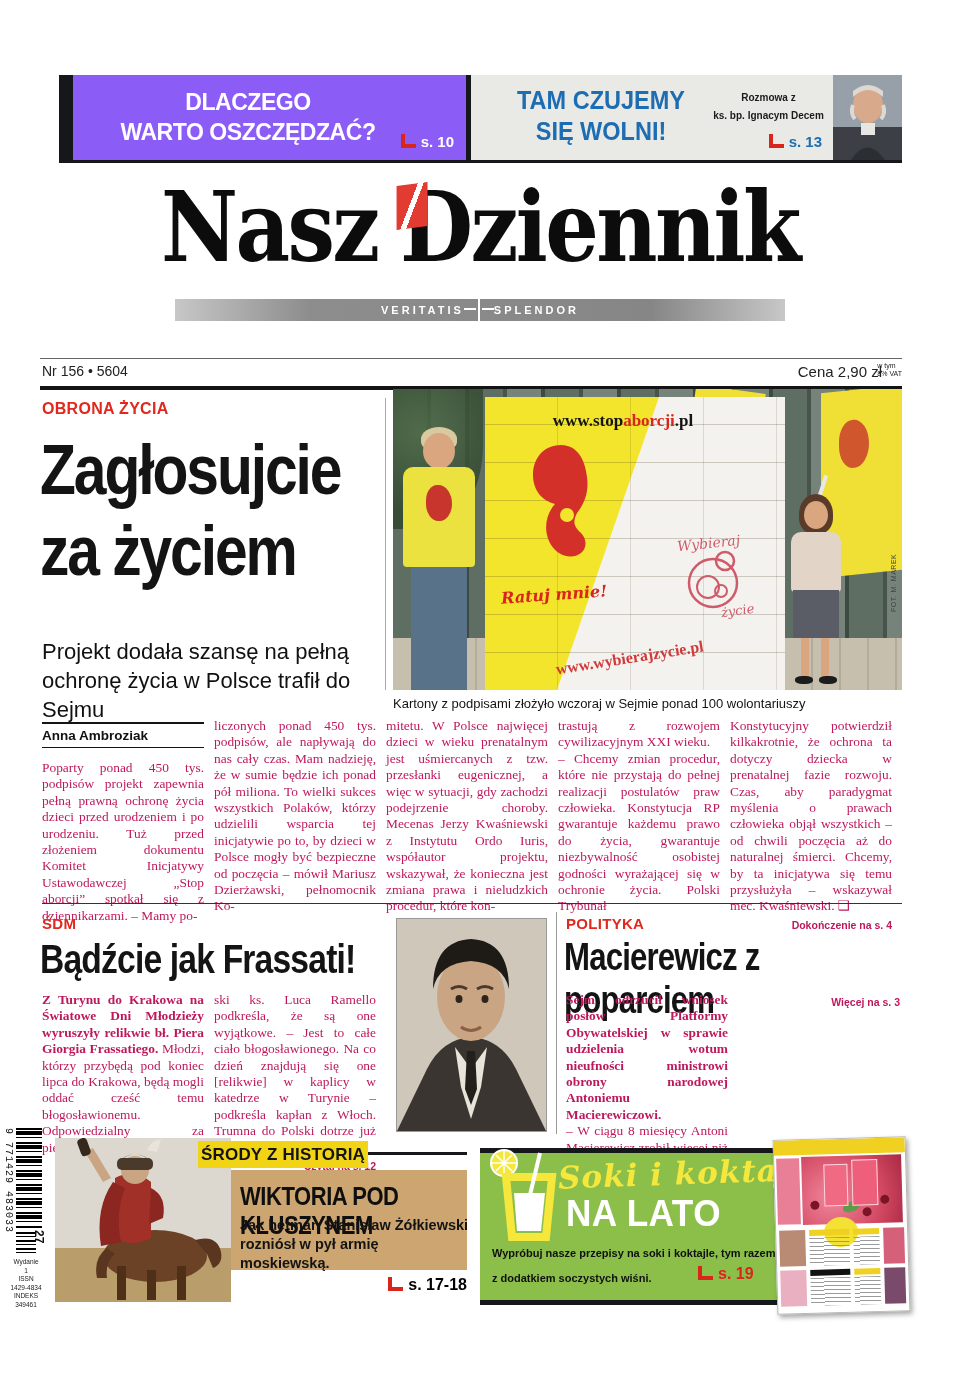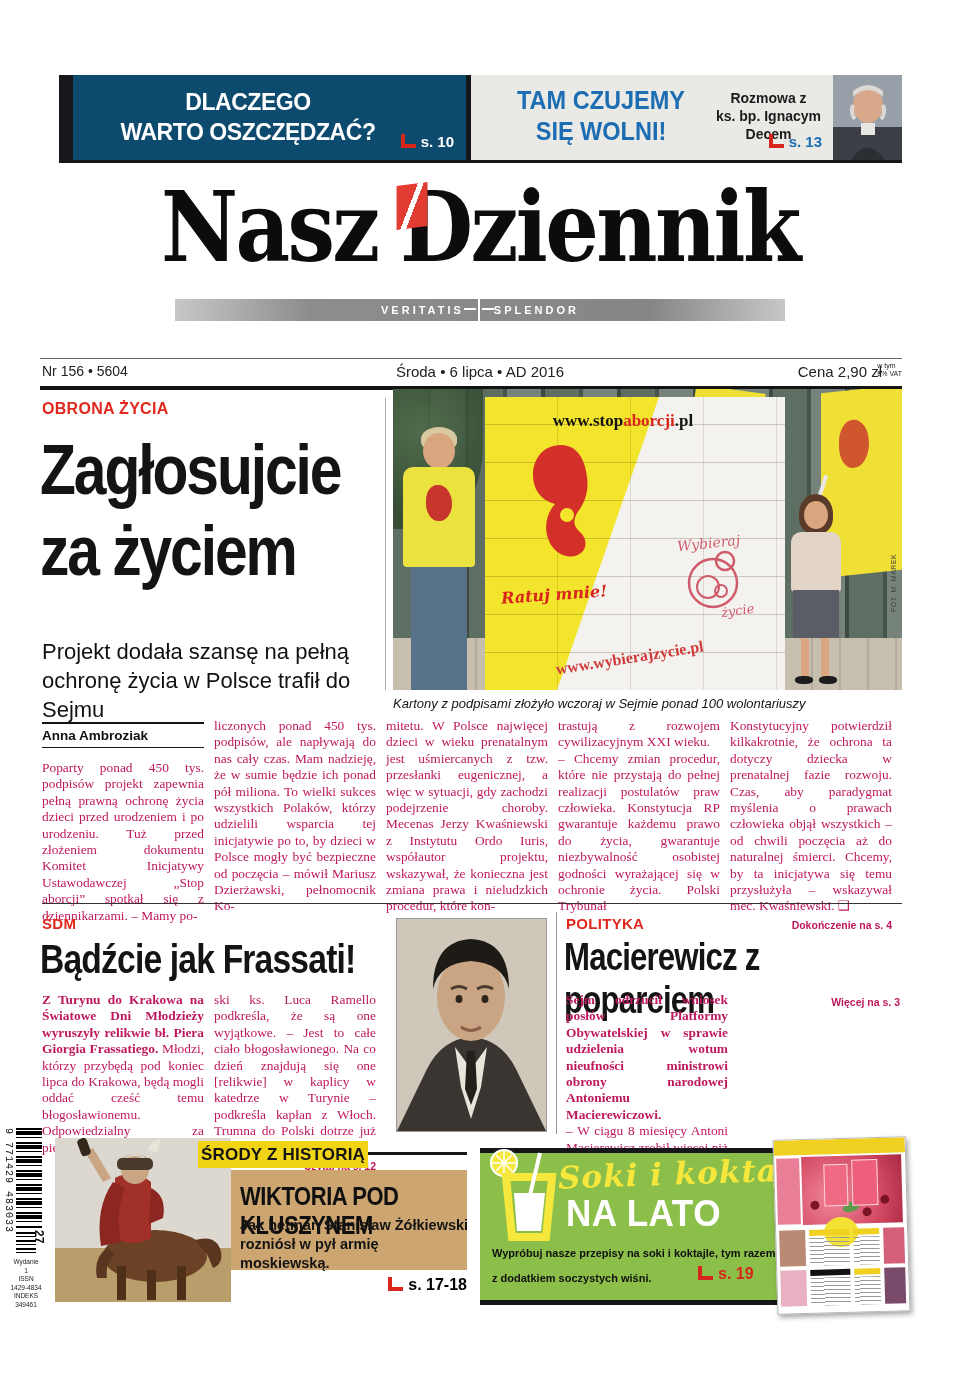--- a/index.html
+++ b/index.html
@@ -2,29 +2,29 @@
 <html lang="pl"><head>
 <meta charset="utf-8">
 <style>
   html,body{margin:0;padding:0;background:#fff;}
   .page{position:relative;width:960px;height:1376px;background:#fff;overflow:hidden;
         font-family:"Liberation Sans",sans-serif;color:#111;}
   .abs{position:absolute;}
 
   
   .tb-mark{left:59px;top:75px;width:14px;height:85px;background:#15171a;}
-  .tb-left{left:73px;top:75px;width:393px;height:85px;background:#0c4a6e;}
+  .tb-left{left:73px;top:75px;width:393px;height:85px;background:#8b5cf6;}
   .tb-left-txt{left:40px;top:12px;width:270px;text-align:center;color:#fff;font-weight:bold;
                font-size:24px;line-height:30px;letter-spacing:-0.5px;transform:scaleX(0.96);transform-origin:center;}
   .tb-sep{left:466px;top:75px;width:5px;height:85px;background:#15171a;}
   .tb-right{left:471px;top:75px;width:431px;height:85px;background:#e9e9e6;}
   .tb-right-txt{left:25px;top:10px;width:210px;text-align:center;color:#1d6db3;font-weight:bold;
                 font-size:25px;line-height:31px;transform:scaleX(0.94);transform-origin:center;}
   .tb-right-lbl{left:230px;top:14px;width:135px;text-align:center;color:#1b1b1b;font-weight:bold;
-                font-size:14px;line-height:18px;}
+                font-size:10px;line-height:18px;}
   .pageref{font-weight:bold;font-size:15px;white-space:nowrap;}
   .pr-white{color:#fff;} .pr-blue{color:#1d6db3;} .pr-black{color:#000000;} .pr-red{color:#d8261d;}
   .jump{display:inline-block;width:11px;height:10px;border-left:4px solid #d8261d;border-bottom:4px solid #d8261d;
         margin-right:5px;vertical-align:-1px;}
   .tb-rule{left:59px;top:160px;width:843px;height:3px;background:#15171a;}
 
   
   .masthead{left:0;top:172px;width:960px;text-align:center;}
   .mh-inner{display:inline-flex;gap:26px;transform:scaleX(0.86);transform-origin:center;
             font-family:"DejaVu Serif","Liberation Serif",serif;font-weight:bold;
@@ -88,21 +88,21 @@
   .person{position:absolute;}
   .head{position:absolute;border-radius:50%;background:#d9a680;}
   .hair{position:absolute;border-radius:50% 50% 40% 40%;}
   .shirt{position:absolute;background:#ece23f;border-radius:10px 10px 4px 4px;}
   .shirt .print{position:absolute;left:50%;top:18px;width:26px;height:36px;transform:translateX(-50%);
                 background:#c8352c;border-radius:45% 55% 50% 50%;}
   .legs{position:absolute;}
   .flag{position:absolute;background:#f0df35;}
   .credit-v{left:890px;top:612px;font-size:7px;color:#444;transform:rotate(-90deg);transform-origin:left top;
             letter-spacing:0.5px;}
-  .caption{left:393px;top:696px;width:509px;font-size:13px;color:#141414;font-style:italic;}
+  .caption{left:393px;top:696px;width:509px;font-size:13px;color:#141414;}
 
   
   .col{position:absolute;width:162px;font-family:"Liberation Serif",serif;font-size:13.4px;
        line-height:16.4px;text-align:justify;color:#be185d;}
   .pre{white-space:pre-line;}
   .author-blk{left:42px;top:722px;width:162px;border-top:2px solid #141414;border-bottom:1px solid #141414;
               font-weight:bold;font-size:13.5px;padding:4px 0;font-family:"Liberation Sans",sans-serif;}
   .note{font-family:"Liberation Sans",sans-serif;font-weight:bold;font-size:10.5px;}
   .note-line{text-align:right;margin-top:2px;}
 
@@ -217,21 +217,20 @@
     </div>
   </div>
   <div class="abs ribbon">
     <span class="word">VERITATIS</span>
     <span class="rib-div"></span>
     <span class="word">SPLENDOR</span>
   </div>
 
   <div class="abs dl-rule-top"></div>
   <div class="abs dl-issue">Nr 156 • 5604</div>
-  <div class="abs dl-date">Środa  •  6 lipca  •  AD 2016</div>
   <div class="abs dl-price">Cena 2,90 zł</div>
   <div class="abs dl-vat">
     <div>w tym</div>
       <div>8% VAT</div>
   </div>
   <div class="abs dl-rule-bot"></div>
 
   <div class="abs kicker lead-kicker">OBRONA ŻYCIA</div>
   <div class="abs lead-headline pre">Zagłosujcie
 za życiem</div>

